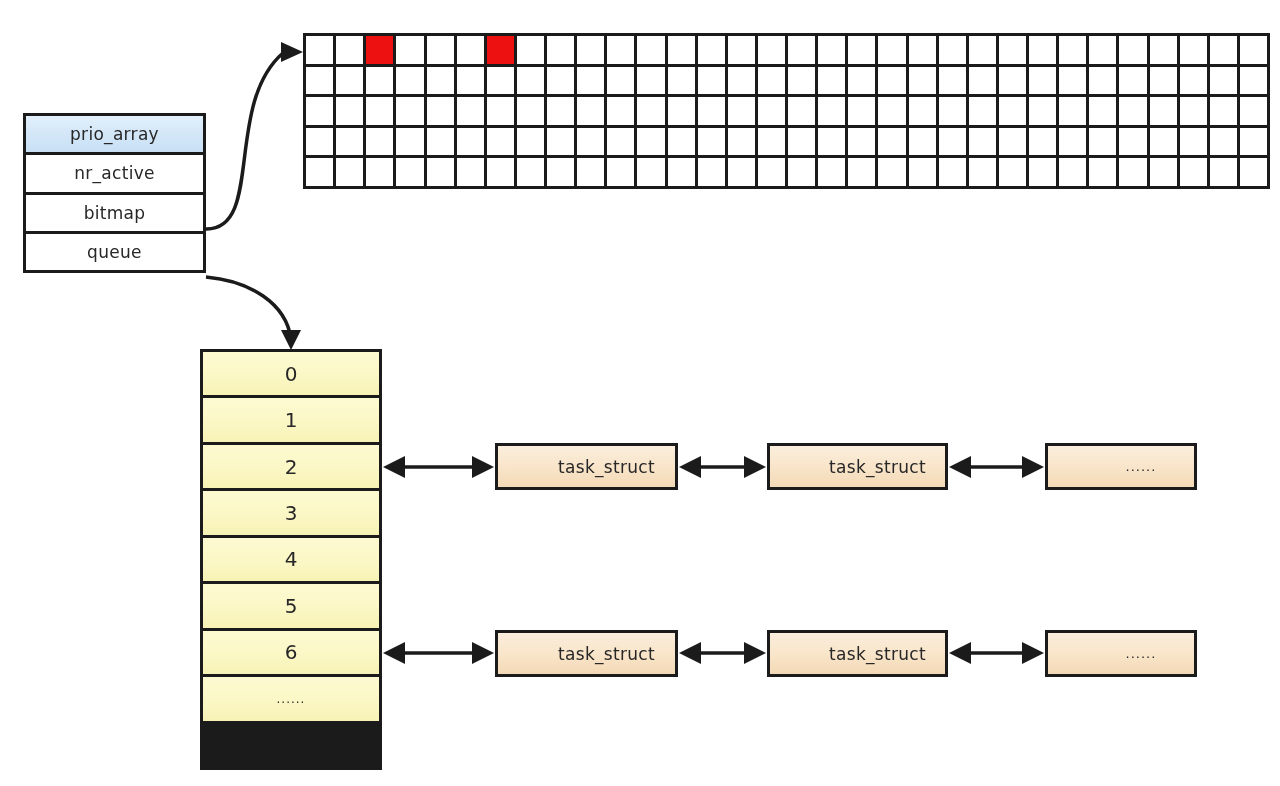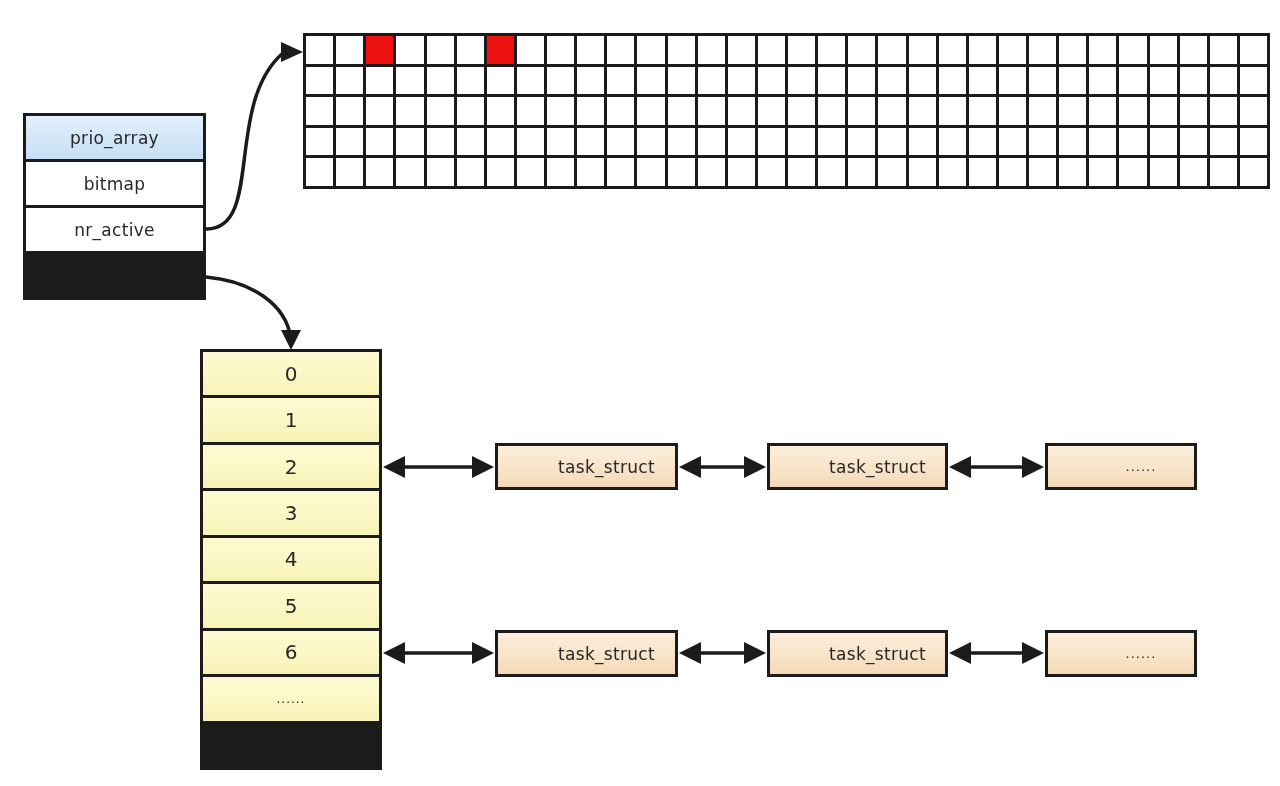--- a/index.html
+++ b/index.html
@@ -11,21 +11,21 @@
     --ink:#272727;
   }
   html,body{margin:0;padding:0;background:#ffffff;}
   .canvas{
     position:relative;width:1280px;height:786px;background:#ffffff;overflow:hidden;
     font-family:"DejaVu Sans","Liberation Sans",sans-serif;color:var(--ink);
   }
 
   
   .struct-box{
-    position:absolute;left:23px;top:113px;width:183px;height:187px;
+    position:absolute;left:23px;top:113px;width:183px;height:160px;
     display:grid;grid-template-rows:repeat(4,1fr);gap:3px;
     background:var(--border);border:3px solid var(--border);box-sizing:border-box;
   }
   .struct-row{
     background:#ffffff;display:flex;align-items:center;justify-content:center;
     font-size:17px;letter-spacing:.3px;
   }
   .struct-row.header{
     background:linear-gradient(180deg,#e2f0fb 0%,var(--header-fill) 55%,#c8e0f5 100%);
   }
@@ -67,22 +67,23 @@
   .arrow-layer line{stroke:var(--border);stroke-width:3.5;}
   .arrow-layer polygon{fill:var(--border);stroke:none;}
 </style>
 </head>
 <body>
 
 <div class="canvas">
 
   <div class="struct-box">
     <div class="struct-row header">prio_array</div>
+    <div class="struct-row">nr_active</div>
     <div class="struct-row">bitmap</div>
-    <div class="struct-row">nr_active</div>
+    <div class="struct-row">queue</div>
   </div>
 
   <div class="bitmap-grid" style="grid-template-columns: repeat(32, 1fr); grid-template-rows: repeat(5, 1fr);">
       <div class="cell"></div>
       <div class="cell"></div>
       <div class="cell set"></div>
       <div class="cell"></div>
       <div class="cell"></div>
       <div class="cell"></div>
       <div class="cell set"></div>

